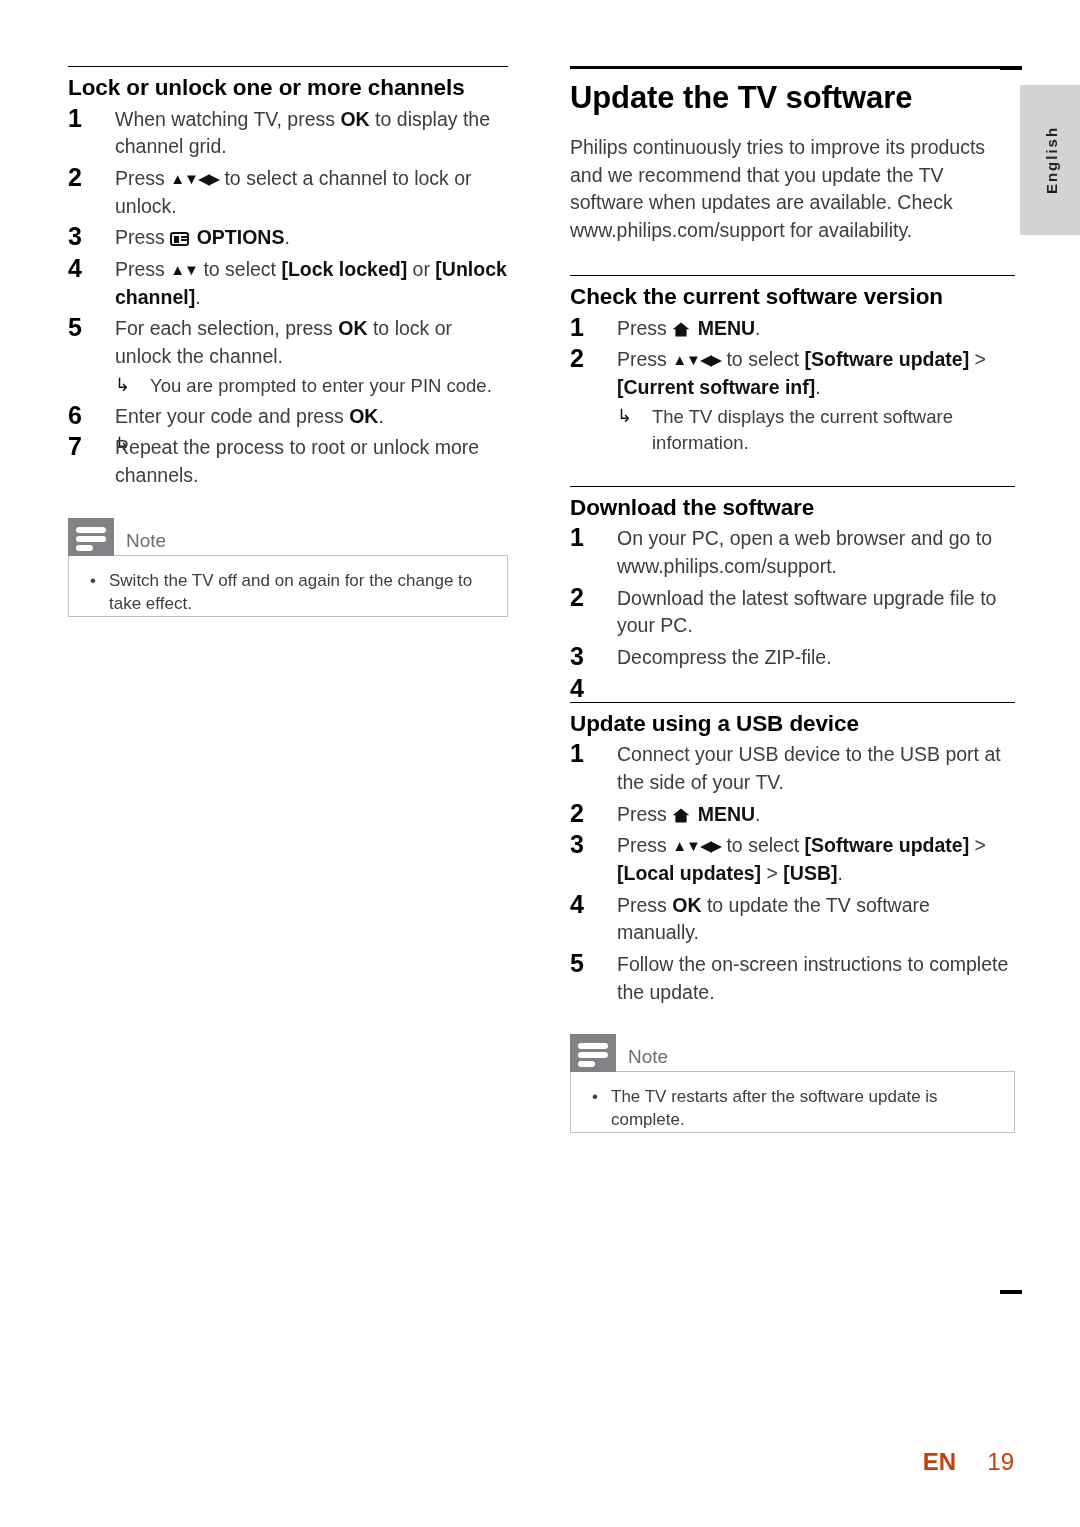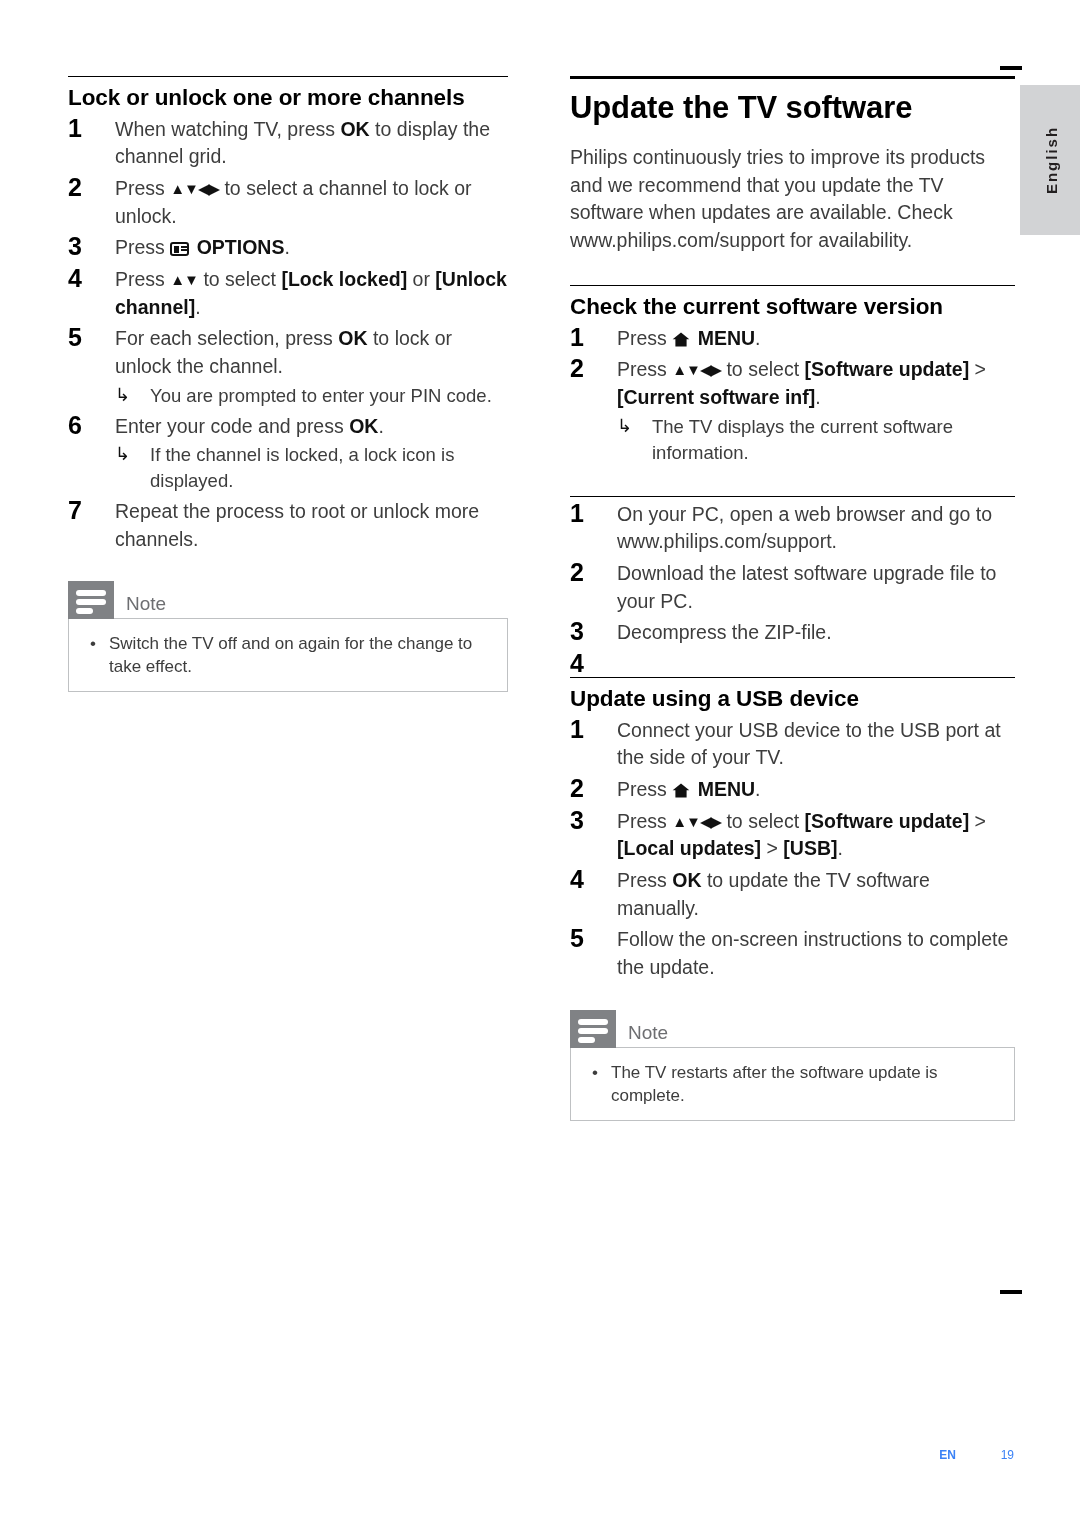--- a/index.html
+++ b/index.html
@@ -13,21 +13,21 @@
     font-family: "Liberation Sans", "DejaVu Sans", sans-serif;
     color: #3a3a3a;
     overflow: hidden;
   }
 
   
   .page { position: absolute; inset: 0; }
 
   .col {
     position: absolute;
-    top: 76px;
+    top: 66px;
     width: 440px;
   }
   .col-left  { left: 68px; }
   .col-right { left: 570px; width: 445px; }
 
   
   .rule-thin  { height: 1px; background: #000; width: 100%; }
   .rule-thick { height: 3px; background: #000; width: 100%; }
 
   
@@ -174,21 +174,21 @@
   .note-title {
     font-size: 19px;
     color: #6d6e71;
     padding-left: 12px;
     padding-bottom: 6px;
     line-height: 1;
   }
   .note-body {
     border: 1px solid #bfc1c3;
     border-top: 1px solid #bfc1c3;
-    padding: 14px 16px 12px 16px;
+    padding: 14px 16px 0 16px;
     margin-top: -1px;
   }
   ul.note-list {
     list-style: none;
     margin: 0; padding: 0;
   }
   ul.note-list > li {
     position: relative;
     padding-left: 24px;
     font-size: 17px;
@@ -222,22 +222,22 @@
     color: #231f20;
     letter-spacing: 2px;
   }
 
   
   .footer {
     position: absolute;
     left: 0; top: 1448px;
     width: 1014px;
     text-align: right;
-    font-size: 12px;
-    color: #3b82f6;
+    font-size: 24px;
+    color: #c2410c;
   }
   .footer .en { font-weight: bold; }
   .footer .pg { display: inline-block; width: 58px; text-align: right; }
 
   
   .crop {
     position: absolute;
     background: #000;
     width: 22px; height: 4px;
     left: 1000px;
@@ -258,21 +258,21 @@
     <h2 class="section">Lock or unlock one or more channels</h2>
     <ol class="steps" id="left-steps">
         <li><span class="num">1</span><span><span>When watching TV, press </span><span class="bold">OK</span><span> to display the channel grid.</span></span></li>
         <li><span class="num">2</span><span><span>Press </span><span class="keys">▲▼◀▶</span><span> to select a channel to lock or unlock.</span></span></li>
         <li><span class="num">3</span><span><span>Press </span><span class="icon-options"></span> <span class="bold">OPTIONS</span><span>.</span></span></li>
         <li><span class="num">4</span><span><span>Press </span><span class="keys">▲▼</span><span> to select </span><span class="bold">[Lock locked]</span><span> or </span><span class="bold">[Unlock channel]</span><span>.</span></span></li>
         <li><span class="num">5</span><span><span>For each selection, press </span><span class="bold">OK</span><span> to lock or unlock the channel.</span></span><ul class="results">
             <li><span class="arrow">↳</span><span>You are prompted to enter your PIN code.</span></li>
           </ul></li>
         <li><span class="num">6</span><span><span>Enter your code and press </span><span class="bold">OK</span><span>.</span></span><ul class="results">
-            <li><span class="arrow">↳</span><span>If the channel is locked, a lock icon is displayed.</span></li>
+            <li><span class="arrow">↳</span></li>
           </ul></li>
         <li><span class="num">7</span><span><span>Repeat the process to root or unlock more channels.</span></span></li>
       </ol>
 
     <div class="note">
       <div class="note-head">
         <div class="note-badge">
           <span class="bar bar1"></span>
             <span class="bar bar2"></span>
             <span class="bar bar3"></span>
@@ -300,20 +300,21 @@
             <li><span class="num">1</span><span><span>Press </span><span class="icon-home"><svg viewBox="0 0 18 15" width="18" height="15">
                     <path d="M9 0.5 L17.3 7.2 L14.6 7.2 L14.6 14.4 L3.4 14.4 L3.4 7.2 L0.7 7.2 Z" fill="#111"></path>
                   </svg></span> <span class="bold">MENU</span><span>.</span></span></li>
             <li><span class="num">2</span><span><span>Press </span><span class="keys">▲▼◀▶</span><span> to select </span><span class="bold">[Software update]</span><span> &gt; </span><span class="bold">[Current software inf]</span><span>.</span></span><ul class="results">
                 <li><span class="arrow">↳</span><span>The TV displays the current software information.</span></li>
               </ul></li>
           </ol>
         </div>
         <div style="margin-top: 30px;">
           <div class="rule-thin"></div>
+          <h2 class="section">Download the software</h2>
           <ol class="steps">
             <li><span class="num">1</span><span><span>On your PC, open a web browser and go to www.philips.com/support.</span></span></li>
             <li><span class="num">2</span><span><span>Download the latest software upgrade file to your PC.</span></span></li>
             <li><span class="num">3</span><span><span>Decompress the ZIP-file.</span></span></li>
             <li><span class="num">4</span></li>
           </ol>
         </div>
         <div style="margin-top: 30px;">
           <div class="rule-thin"></div>
           <h2 class="section">Update using a USB device</h2>

